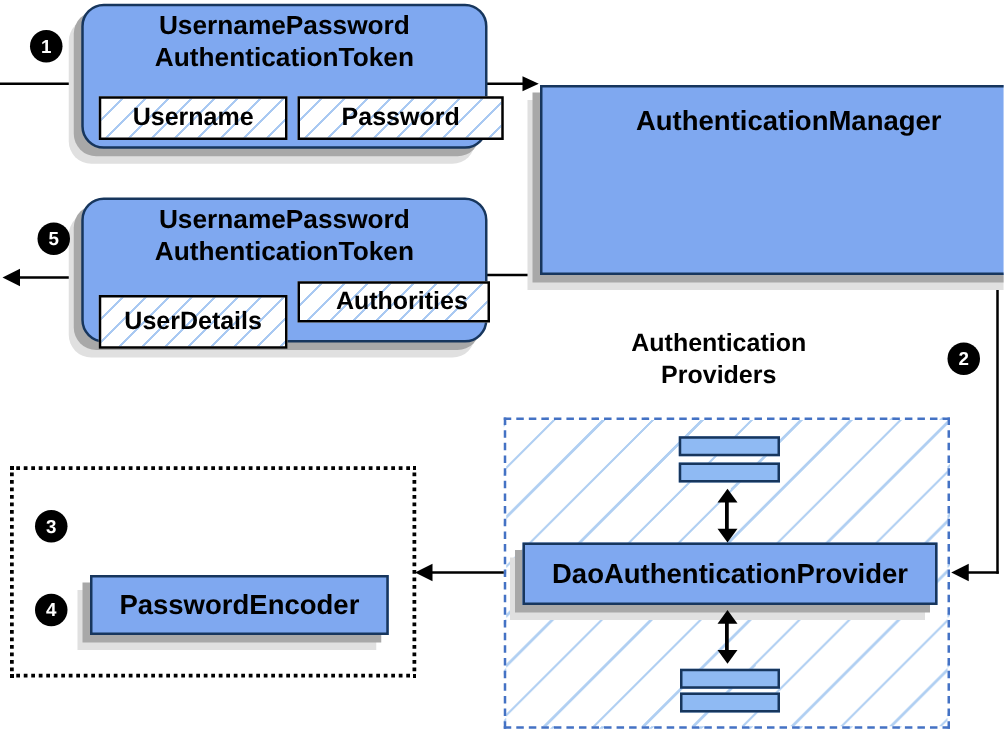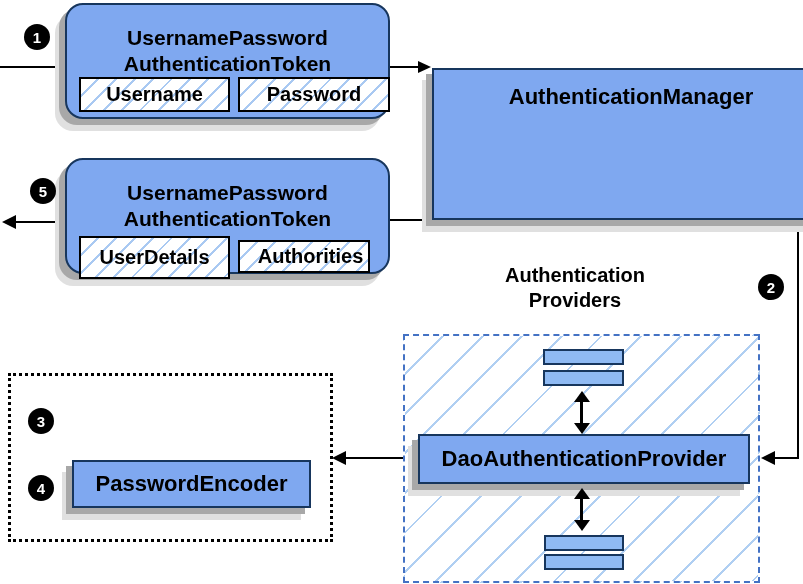--- a/index.html
+++ b/index.html
@@ -9,21 +9,21 @@
   }
   
   .node{
     position:absolute;box-sizing:border-box;
     background:#7fa8f0;border:2px solid #17365d;
   }
   .rounded{border-radius:18px;}
   .shadowed{box-shadow:-6px 6px 0 #a8a8a8,-10px 12px 0 #e0e0e0;}
   .node-title{
     text-align:center;font-weight:bold;font-size:21px;line-height:26px;
-    padding-top:20px;letter-spacing:0;
+    padding-top:3px;letter-spacing:0;
   }
   .title-line{display:block;}
   .field{
     position:absolute;box-sizing:border-box;border:2px solid #000;
     display:flex;align-items:center;justify-content:center;
     font-weight:bold;font-size:20px;
     background-color:#fff;
     background-image:repeating-linear-gradient(135deg,transparent 0px,transparent 11px,#a9c9f2 11px,#a9c9f2 13px);
   }
   .hatch-med{
@@ -91,34 +91,34 @@
   <div class="badge" style="left:28px;top:408px;">3</div>
   <div class="badge" style="left:28px;top:475px;">4</div>
   <div class="badge" style="left:30px;top:178px;">5</div>
 
   <div class="node rounded shadowed" style="left:65px;top:3px;width:325px;height:116px;z-index:4;">
     <div class="node-title">
       <span class="title-line">UsernamePassword</span>
       <span class="title-line">AuthenticationToken</span>
     </div>
     <div class="field" style="left:12px;top:72px;width:151px;height:35px;">Username</div>
-    <div class="field" style="left:171px;top:72px;width:152px;height:35px;">Password</div>
+    <div class="field" style="left:171px;top:72px;width:165px;height:35px;">Password</div>
   </div>
 
   <div class="node shadowed" style="left:432px;top:68px;width:398px;height:152px;z-index:4;">
     <div class="node-title" style="padding-top:14px;font-size:22px;">AuthenticationManager</div>
   </div>
 
   <div class="node rounded shadowed" style="left:65px;top:158px;width:325px;height:116px;z-index:4;">
     <div class="node-title">
       <span class="title-line">UsernamePassword</span>
       <span class="title-line">AuthenticationToken</span>
     </div>
     <div class="field" style="left:12px;top:76px;width:151px;height:43px;">UserDetails</div>
-    <div class="field" style="left:171px;top:80px;width:132px;height:33px;padding-left:13px;">Authorities</div>
+    <div class="field" style="left:171px;top:65px;width:154px;height:33px;padding-left:13px;">Authorities</div>
   </div>
 
   <div class="group-heading" style="left:445px;top:263px;width:260px;">
     <span class="title-line">Authentication</span>
     <span class="title-line">Providers</span>
   </div>
 
   <div class="dashed-box hatch-wide" style="left:403px;top:334px;width:357px;height:249px;">
 
     <div class="bar" style="left:138px;top:13px;width:81px;height:16px;"></div>

